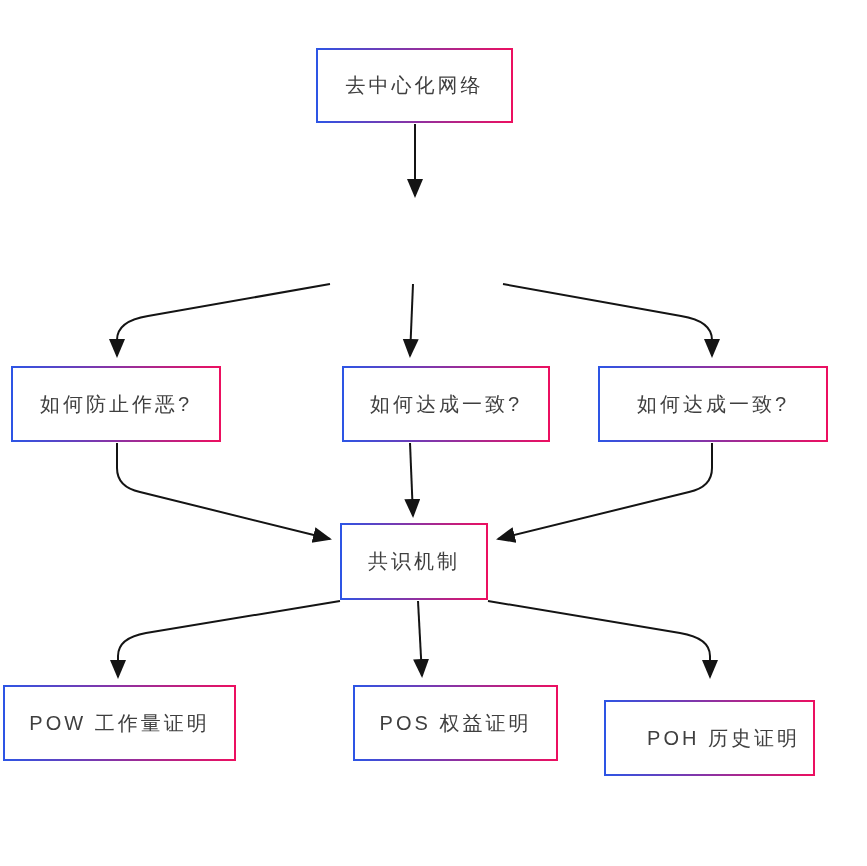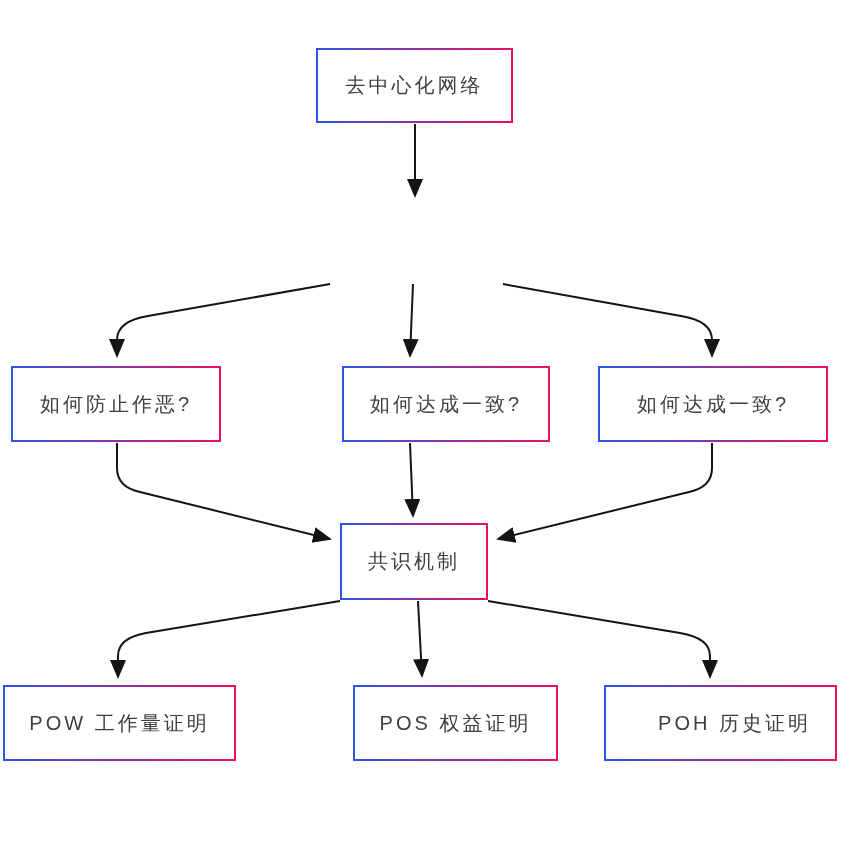--- a/index.html
+++ b/index.html
@@ -97,17 +97,17 @@
   </div>
 
   <div class="node" style="left:3px; top:685px; width:233px; height:76px;">
     <span class="label">POW 工作量证明</span>
   </div>
 
   <div class="node" style="left:319px; top:685px; width:205px; height:76px;margin-left:34px;">
     <span class="label">POS 权益证明</span>
   </div>
 
-  <div class="node" style="left:604px; top:685px; width:233px; height:76px;padding-left:28px;">
+  <div class="node" style="left:604px; top:700px; width:211px; height:76px;padding-left:28px;">
     <span class="label">POH 历史证明</span>
   </div>
 
 </div>
 
 </body></html>

